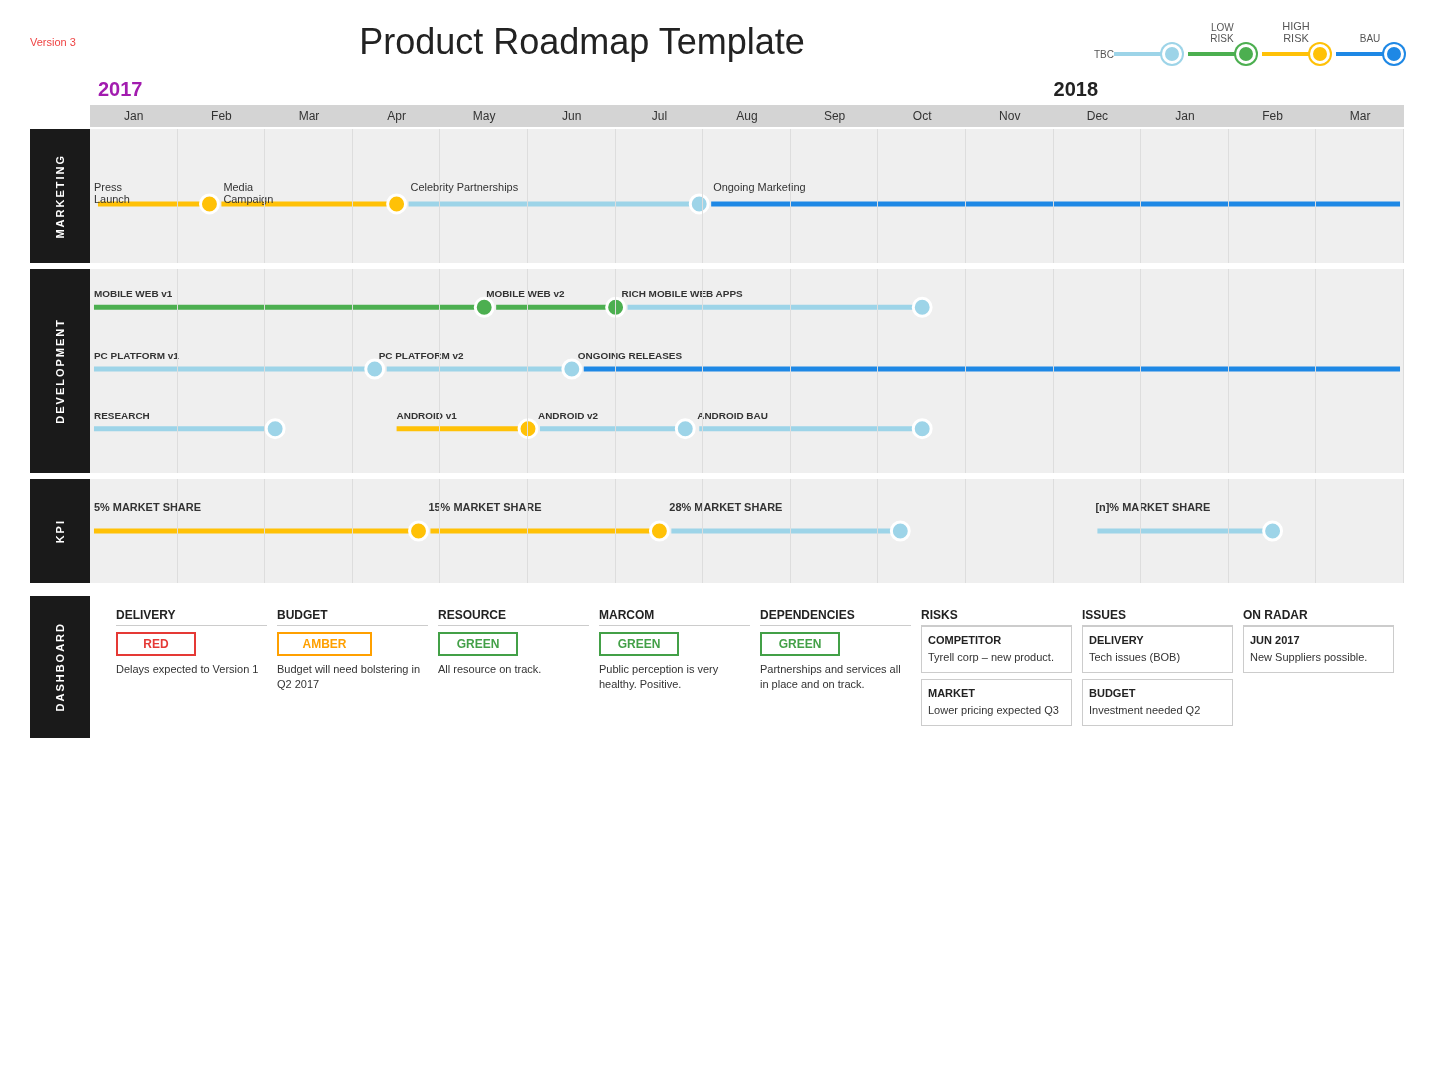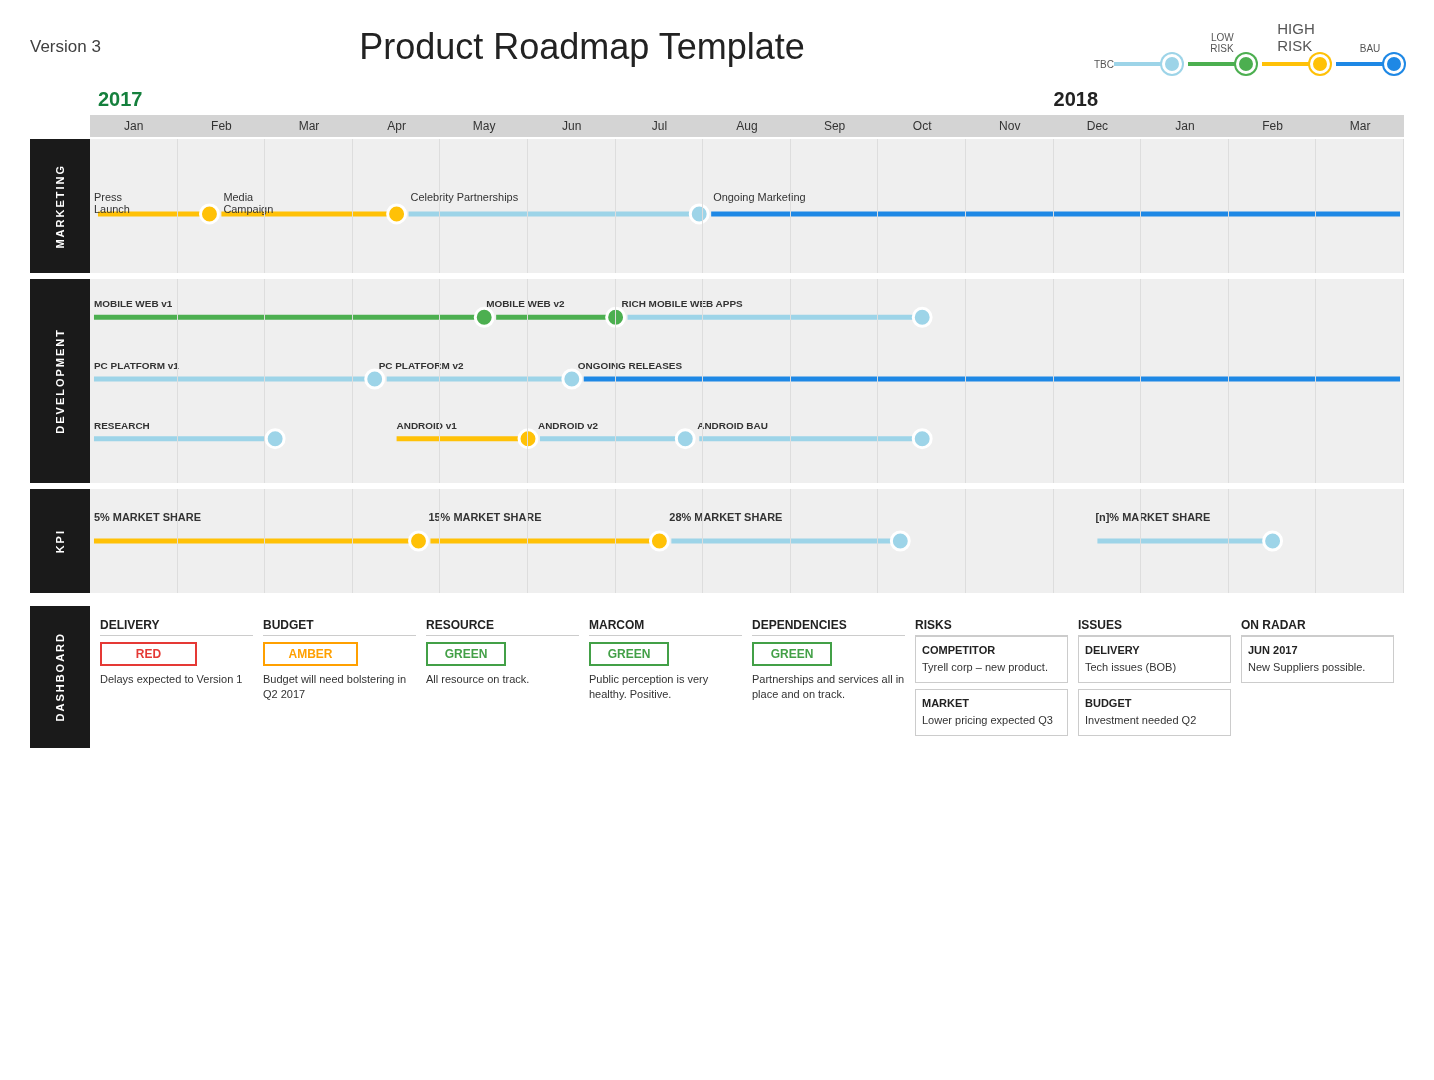--- a/index.html
+++ b/index.html
@@ -20,29 +20,29 @@
     .month-h { font-size: 12px; text-align: center; padding: 4px 0; color: #333; }
 
     .section-wrapper { display: flex; border-bottom: 4px solid #fff; }
     .sect-label { width: 60px; min-width: 60px; background: #1a1a1a; color: #fff; display: flex; align-items: center; justify-content: center; }
     .sect-label span { writing-mode: vertical-lr; transform: rotate(180deg); font-size: 11px; font-weight: bold; letter-spacing: 2px; text-transform: uppercase; }
     .sect-body { flex: 1; background: #efefef; position: relative; }
 
     .dash-wrapper { display: flex; }
     .dash-label { width: 60px; min-width: 60px; background: #1a1a1a; color: #fff; display: flex; align-items: center; justify-content: center; }
     .dash-label span { writing-mode: vertical-lr; transform: rotate(180deg); font-size: 11px; font-weight: bold; letter-spacing: 2px; text-transform: uppercase; }
-    .dash-body { flex: 1; background: #fff; padding: 12px 10px; }
+    .dash-body { flex: 1; background: #fff; padding: 12px 10px; margin-left: 16px; }
   </style>
 </head>
 <body>
 
 <div class="page">
 
   <div class="header">
-    <div style="font-size:17px;color:#404040;min-width:80px;">Version 3</div>
+    <div style="font-size:11px;color:#ef4444;min-width:80px;">Version 3</div>
     <div style="font-size:36px;font-weight:normal;color:#222;flex:1;text-align:center;">Product Roadmap Template</div>
 
     <div style="display:flex;align-items:flex-end;gap:6px;min-width:350px;justify-content:flex-end;">
 
       <div style="display:flex;flex-direction:row;align-items:center;">
         <span style="font-size:10px;color:#555;">TBC</span>
         <div style="display:flex;align-items:center;">
           <div style="width:50px;height:4px;background:#9DD4E8;"></div>
           <div style="width:20px;height:20px;border-radius:50%;background:#9DD4E8;border:3px solid #fff;box-shadow:0 0 0 2px #9DD4E8;margin-left:-2px;"></div>
         </div>
@@ -50,21 +50,21 @@
 
       <div style="display:flex;flex-direction:column;align-items:center;">
         <span style="font-size:10px;color:#555;text-align:right;">LOW<br>RISK</span>
         <div style="display:flex;align-items:center;">
           <div style="width:50px;height:4px;background:#4CAF50;"></div>
           <div style="width:20px;height:20px;border-radius:50%;background:#4CAF50;border:3px solid #fff;box-shadow:0 0 0 2px #4CAF50;margin-left:-2px;"></div>
         </div>
       </div>
 
       <div style="display:flex;flex-direction:column;align-items:center;">
-        <span style="font-size:15px;color:#555;">HIGH<br>RISK</span>
+        <span style="font-size:11px;color:#555;text-align:center;">HIGH<br>RISK</span>
         <div style="display:flex;align-items:center;">
           <div style="width:50px;height:4px;background:#FFC107;"></div>
           <div style="width:20px;height:20px;border-radius:50%;background:#FFC107;border:3px solid #fff;box-shadow:0 0 0 2px #FFC107;margin-left:-2px;"></div>
         </div>
       </div>
 
       <div style="display:flex;flex-direction:column;align-items:center;">
         <span style="font-size:10px;color:#555;">BAU</span>
         <div style="display:flex;align-items:center;">
           <div style="width:50px;height:4px;background:#1E88E5;"></div>
@@ -72,21 +72,21 @@
         </div>
       </div>
     </div>
   </div>
 
   <div style="display:flex;">
     <div style="width:60px;min-width:60px;"></div>
     <div style="flex:1;">
 
       <div style="display:grid;grid-template-columns:repeat(15,1fr);padding:4px 0;">
-        <div style="grid-column:1/2;font-size:20px;font-weight:bold;color:#15803d;padding-left:8px;">2017</div>
+        <div style="grid-column:1/2;font-size:20px;font-weight:bold;color:#a21caf;padding-left:8px;">2017</div>
         <div style="grid-column:12/16;font-size:20px;font-weight:bold;color:#222;">2018</div>
       </div>
 
       <div style="display:grid;grid-template-columns:repeat(15,1fr);background:#d4d4d4;">
         <div class="month-h">Jan</div>
         <div class="month-h">Feb</div>
         <div class="month-h">Mar</div>
         <div class="month-h">Apr</div>
         <div class="month-h">May</div>
         <div class="month-h">Jun</div>
@@ -260,21 +260,21 @@
 
   <div class="dash-wrapper" style="margin-top:6px;border-top:3px solid #fff;">
     <div class="dash-label">
       <span>DASHBOARD</span>
     </div>
     <div class="dash-body">
       <div style="display:grid;grid-template-columns:repeat(8,1fr);gap:10px;">
 
         <div>
           <div class="dash-title">DELIVERY</div>
-          <div style="border:2px solid #e53935;padding:3px 8px;text-align:center;font-size:12px;font-weight:bold;color:#e53935;display:inline-block;width:97px;margin:6px 0;">RED</div>
+          <div style="border:2px solid #e53935;padding:3px 8px;text-align:center;font-size:12px;font-weight:bold;color:#e53935;display:inline-block;width:80px;margin:6px 0;">RED</div>
           <div class="dash-text">Delays expected to Version 1</div>
         </div>
 
         <div>
           <div class="dash-title">BUDGET</div>
           <div style="border:2px solid #FFA000;padding:3px 8px;text-align:center;font-size:12px;font-weight:bold;color:#FFA000;display:inline-block;width:95px;margin:6px 0;">AMBER</div>
           <div class="dash-text">Budget will need bolstering in Q2 2017</div>
         </div>
 
         <div>

